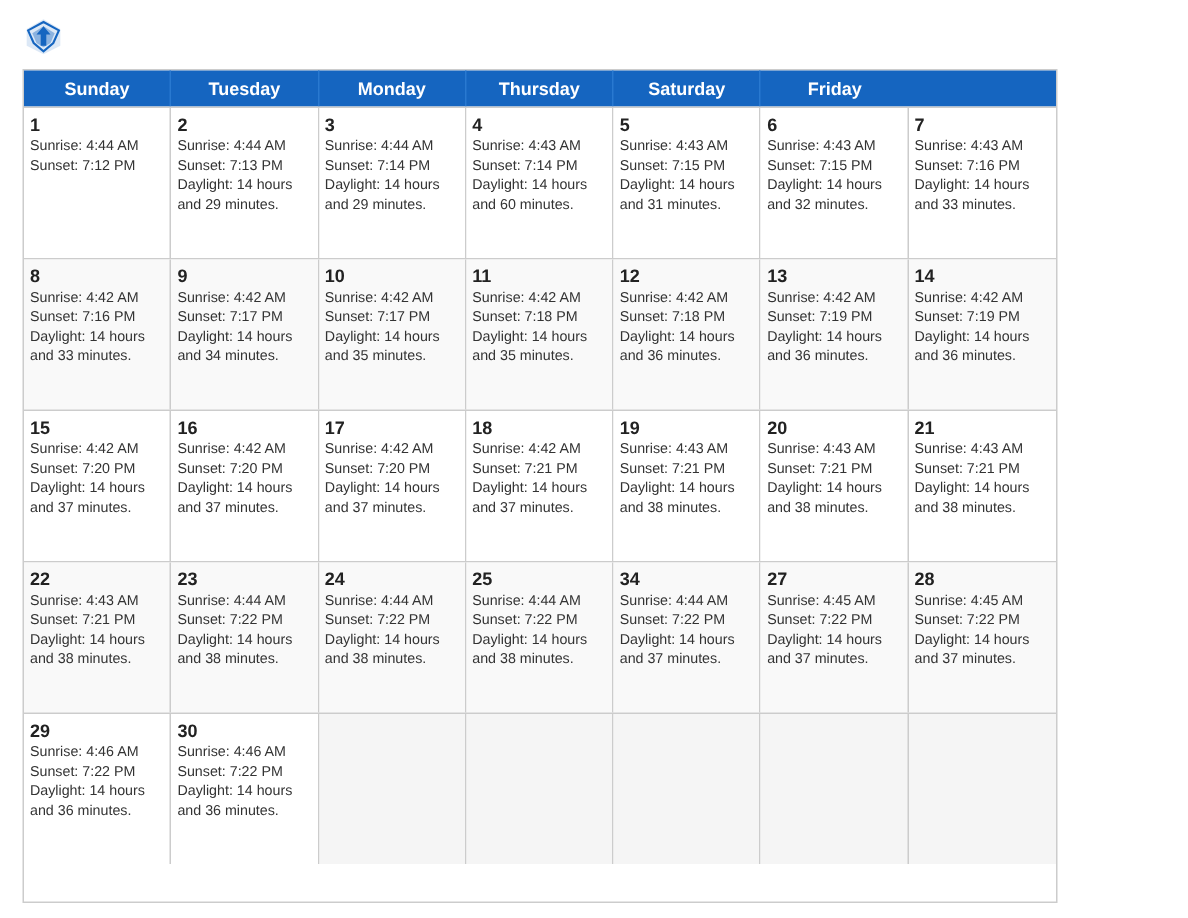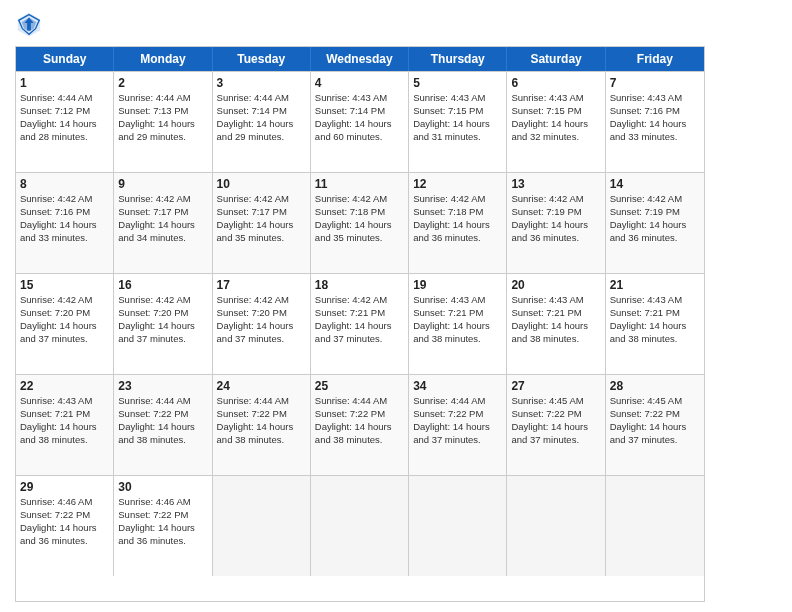--- a/index.html
+++ b/index.html
@@ -122,30 +122,29 @@
     </div>
     <div class="title-block">
       <div class="main-title"></div>
       <div class="subtitle"></div>
     </div>
   </div>
 
   <div class="calendar">
     <div class="cal-header">
     <div class="cal-header-cell">Sunday</div>
+        <div class="cal-header-cell">Tuesday</div>
         <div class="cal-header-cell">Monday</div>
-        <div class="cal-header-cell">Tuesday</div>
-        <div class="cal-header-cell">Wednesday</div>
         <div class="cal-header-cell">Thursday</div>
         <div class="cal-header-cell">Saturday</div>
         <div class="cal-header-cell">Friday</div>
       </div>
     <div class="cal-body">
     <div class="cal-row" style="min-height: 101px;">
-          <div class="cal-cell"><span class="day-num">1</span><span>Sunrise: 4:44 AM</span><br><span>Sunset: 7:12 PM</span><br><span>Daylight: 14 hours and 28 minutes.</span></div>
+          <div class="cal-cell"><span class="day-num">1</span><span>Sunrise: 4:44 AM</span><br><span>Sunset: 7:12 PM</span><br></div>
           <div class="cal-cell"><span class="day-num">2</span><span>Sunrise: 4:44 AM</span><br><span>Sunset: 7:13 PM</span><br><span>Daylight: 14 hours and 29 minutes.</span></div>
           <div class="cal-cell"><span class="day-num">3</span><span>Sunrise: 4:44 AM</span><br><span>Sunset: 7:14 PM</span><br><span>Daylight: 14 hours and 29 minutes.</span></div>
           <div class="cal-cell"><span class="day-num">4</span><span>Sunrise: 4:43 AM</span><br><span>Sunset: 7:14 PM</span><br><span>Daylight: 14 hours and 60 minutes.</span></div>
           <div class="cal-cell"><span class="day-num">5</span><span>Sunrise: 4:43 AM</span><br><span>Sunset: 7:15 PM</span><br><span>Daylight: 14 hours and 31 minutes.</span></div>
           <div class="cal-cell"><span class="day-num">6</span><span>Sunrise: 4:43 AM</span><br><span>Sunset: 7:15 PM</span><br><span>Daylight: 14 hours and 32 minutes.</span></div>
           <div class="cal-cell"><span class="day-num">7</span><span>Sunrise: 4:43 AM</span><br><span>Sunset: 7:16 PM</span><br><span>Daylight: 14 hours and 33 minutes.</span></div>
         </div>
         <div class="cal-row row-alt" style="min-height: 101px;">
           <div class="cal-cell"><span class="day-num">8</span><span>Sunrise: 4:42 AM</span><br><span>Sunset: 7:16 PM</span><br><span>Daylight: 14 hours and 33 minutes.</span></div>
           <div class="cal-cell"><span class="day-num">9</span><span>Sunrise: 4:42 AM</span><br><span>Sunset: 7:17 PM</span><br><span>Daylight: 14 hours and 34 minutes.</span></div>

